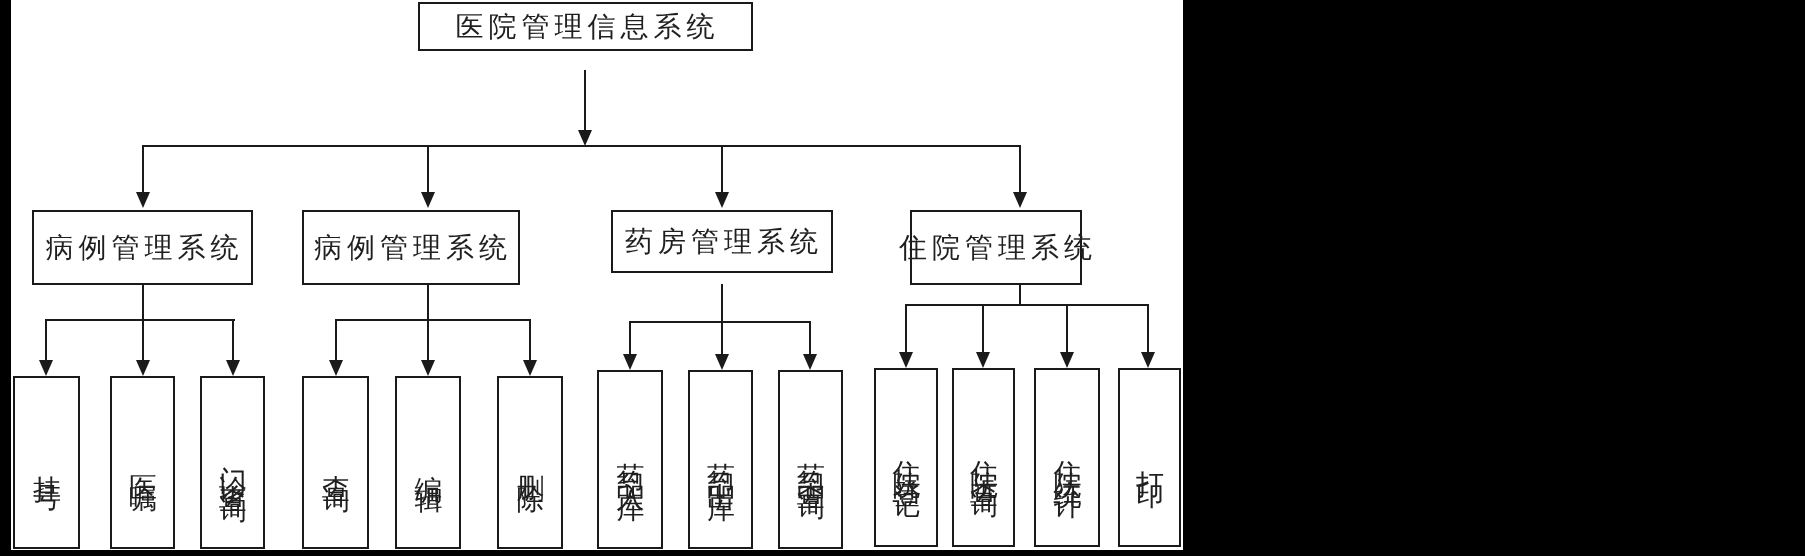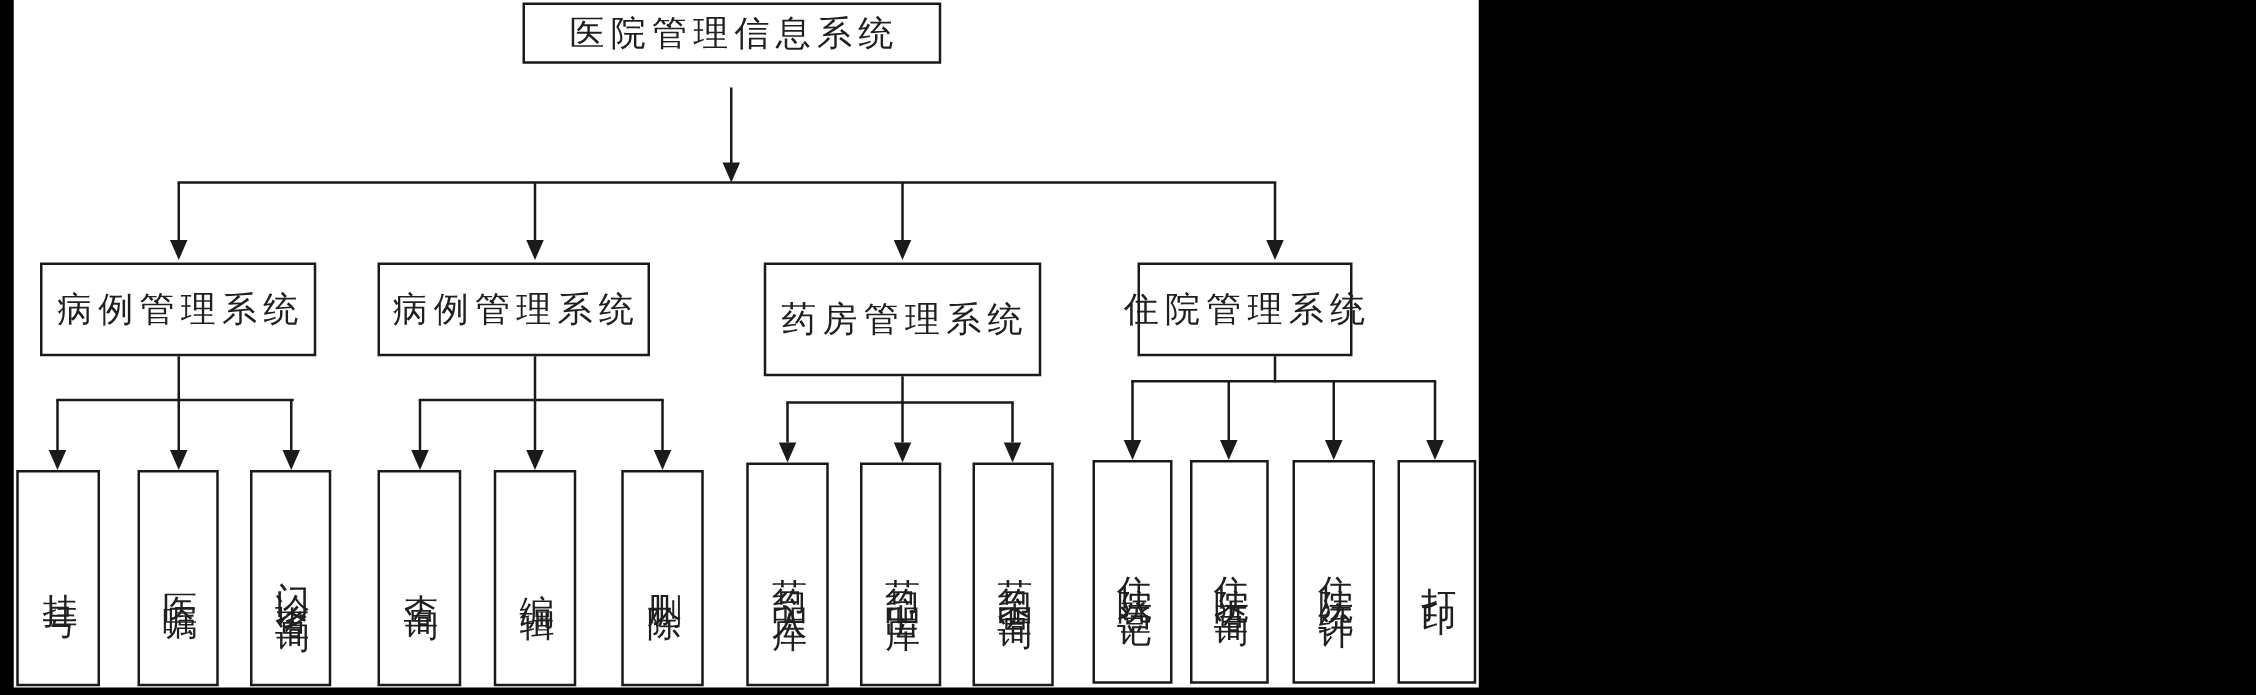--- a/index.html
+++ b/index.html
@@ -112,21 +112,21 @@
   <div class="node node-h" style="left:418px;top:2px;width:335px;height:49px">
     <span>医院管理信息系统</span>
   </div>
 
   <div class="node node-h" style="left:32px;top:210px;width:221px;height:75px">
     <span>病例管理系统</span>
   </div>
   <div class="node node-h" style="left:302px;top:210px;width:218px;height:75px">
     <span>病例管理系统</span>
   </div>
-  <div class="node node-h" style="left:611px;top:210px;width:222px;height:91px">
+  <div class="node node-h" style="left:611px;top:210px;width:222px;height:63px">
     <span>药房管理系统</span>
   </div>
   <div class="node node-h" style="left:910px;top:210px;width:172px;height:75px">
     <span>住院管理系统</span>
   </div>
 
   <div class="node node-v" style="left:13px;top:376px;width:67px;height:173px">
     <span>挂号</span>
   </div>
   <div class="node node-v" style="left:110px;top:376px;width:65px;height:173px">

